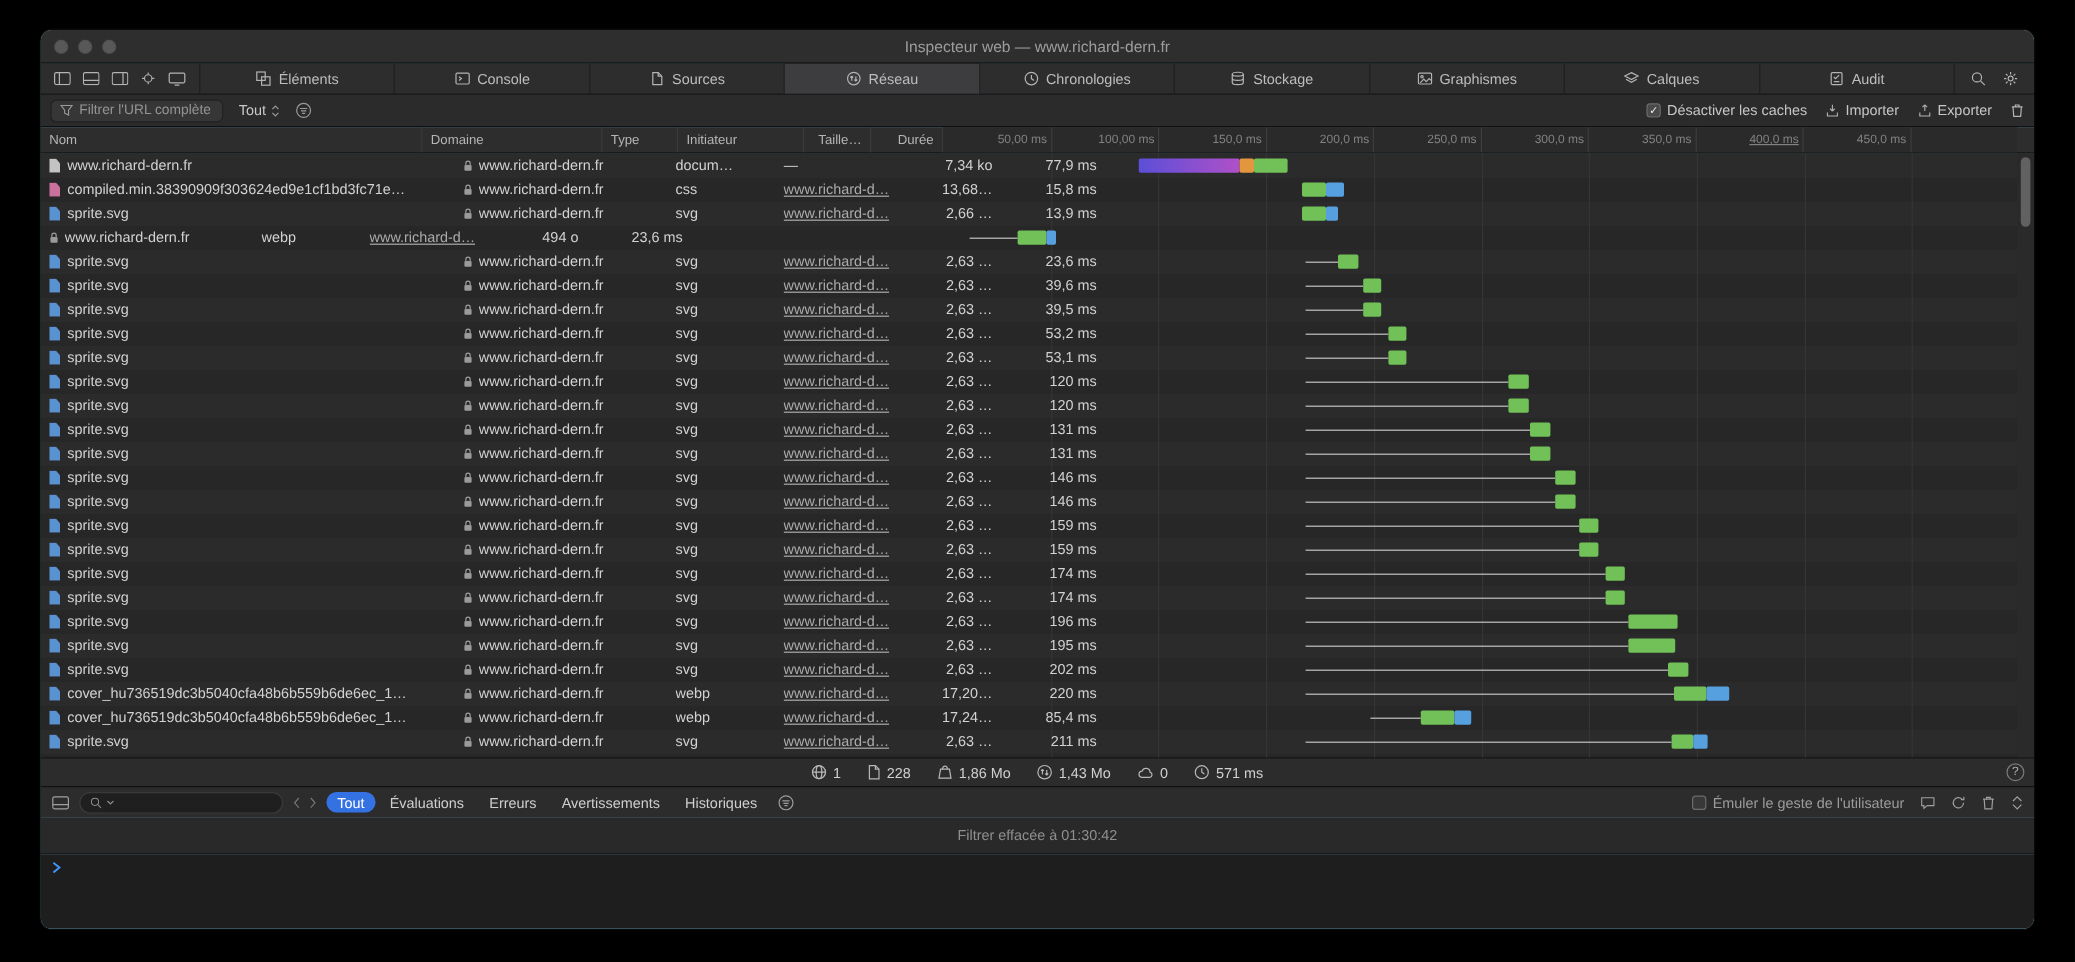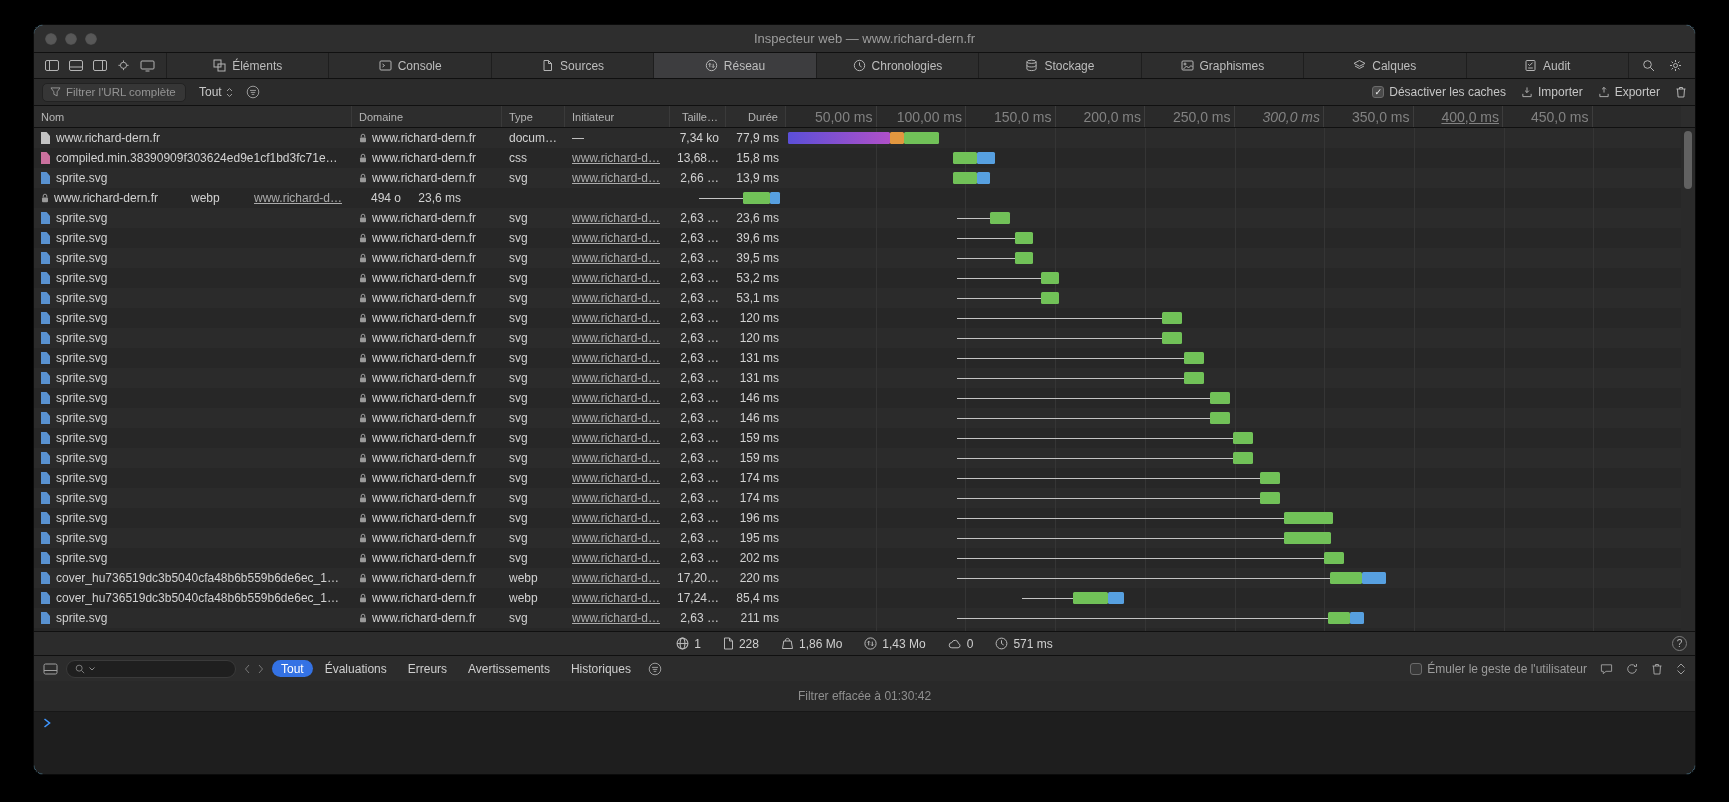--- a/index.html
+++ b/index.html
@@ -49,29 +49,29 @@
 
   
   .table-header { height:22px; flex:none; background:#2d2d2d; border-bottom:1px solid #101010;
     display:flex; font-size:11px; color:#b5b5b5; }
   .hcol { display:flex; align-items:center; padding:0 7px; border-right:1px solid #3a3a3a; }
   .w-name{width:318px;} .w-domain{width:150px;} .w-type{width:63px;} .w-init{width:105px;}
   .w-size{width:56px; justify-content:flex-end;} .w-dur{width:60px; justify-content:flex-end;}
   .w-wf{flex:1; position:relative; overflow:hidden; border-right:none; background:#2a2a2a;}
   .w-gutter{width:14px; display:flex; align-items:center; justify-content:center; border-right:none;}
   .tick-label { position:absolute; top:0; height:100%; width:84px; display:flex; align-items:center;
-    justify-content:flex-end; font-size:14px; color:#828282; }
+    justify-content:flex-end; font-size:10px; color:#828282; }
   .tick-line { position:absolute; top:0; bottom:0; width:1px; background:#3d3d3d; }
 
   .rows-viewport { height:503px; flex:none; position:relative;
     background:repeating-linear-gradient(180deg,#2b2b2b 0 20px,#272727 20px 40px); }
   .gridlines { position:absolute; left:752px; width:897px; top:0; bottom:0; z-index:1; }
   .gridline { position:absolute; top:0; bottom:0; width:1px; background:#353535; }
   .rows { position:relative; z-index:2; }
-  .row { height:20px; display:flex; align-items:center; font-size:12px; color:#d2d2d2; }
+  .row { height:20px; display:flex; align-items:center; font-size:12px; color:#d2d2d2;gap:27px; }
   .cell { display:flex; align-items:center; padding:0 7px; height:100%; overflow:hidden; white-space:nowrap; }
   .c-name{width:318px; gap:6px;} .c-domain{width:150px; gap:5px;} .c-type{width:63px;}
   .c-init{width:105px;} .c-size{width:56px; justify-content:flex-end;} .c-dur{width:60px; justify-content:flex-end;}
   .c-wf{flex:1; position:relative; padding:0;}
   .txt { overflow:hidden; text-overflow:ellipsis; }
   .link { text-decoration:underline; color:#ababab; }
   .file-icon { width:9px; height:12px; flex:none; opacity:.92;
     clip-path:polygon(0 0,62% 0,100% 33%,100% 100%,0 100%); }
   .wf-line { position:absolute; top:9.5px; height:1px; background:#c4c4c4; }
   .wf-seg { position:absolute; top:4px; height:12px; border-radius:1.5px; }
@@ -322,21 +322,21 @@
         <span class="tick-label" style="left: calc(10% - 87px);">50,00 ms</span>
         <i class="tick-line" style="left: 10%;"></i>
         <span class="tick-label" style="left: calc(20% - 87px);">100,00 ms</span>
         <i class="tick-line" style="left: 20%;"></i>
         <span class="tick-label" style="left: calc(30% - 87px);">150,0 ms</span>
         <i class="tick-line" style="left: 30%;"></i>
         <span class="tick-label" style="left: calc(40% - 87px);">200,0 ms</span>
         <i class="tick-line" style="left: 40%;"></i>
         <span class="tick-label" style="left: calc(50% - 87px);">250,0 ms</span>
         <i class="tick-line" style="left: 50%;"></i>
-        <span class="tick-label" style="left: calc(60% - 87px); font-style: italic;">300,0 ms</span>
+        <span class="tick-label" style="left: calc(60% - 87px);">300,0 ms</span>
         <i class="tick-line" style="left: 60%;"></i>
         <span class="tick-label" style="left: calc(70% - 87px);">350,0 ms</span>
         <i class="tick-line" style="left: 70%;"></i>
         <span class="tick-label" style="left: calc(80% - 87px); text-decoration: underline;">400,0 ms</span>
         <i class="tick-line" style="left: 80%;"></i>
         <span class="tick-label" style="left: calc(90% - 87px);">450,0 ms</span>
         <i class="tick-line" style="left: 90%;"></i>
       </div>
     <div class="hcol w-gutter">
         <svg width="8" height="5" viewBox="0 0 8 5">

